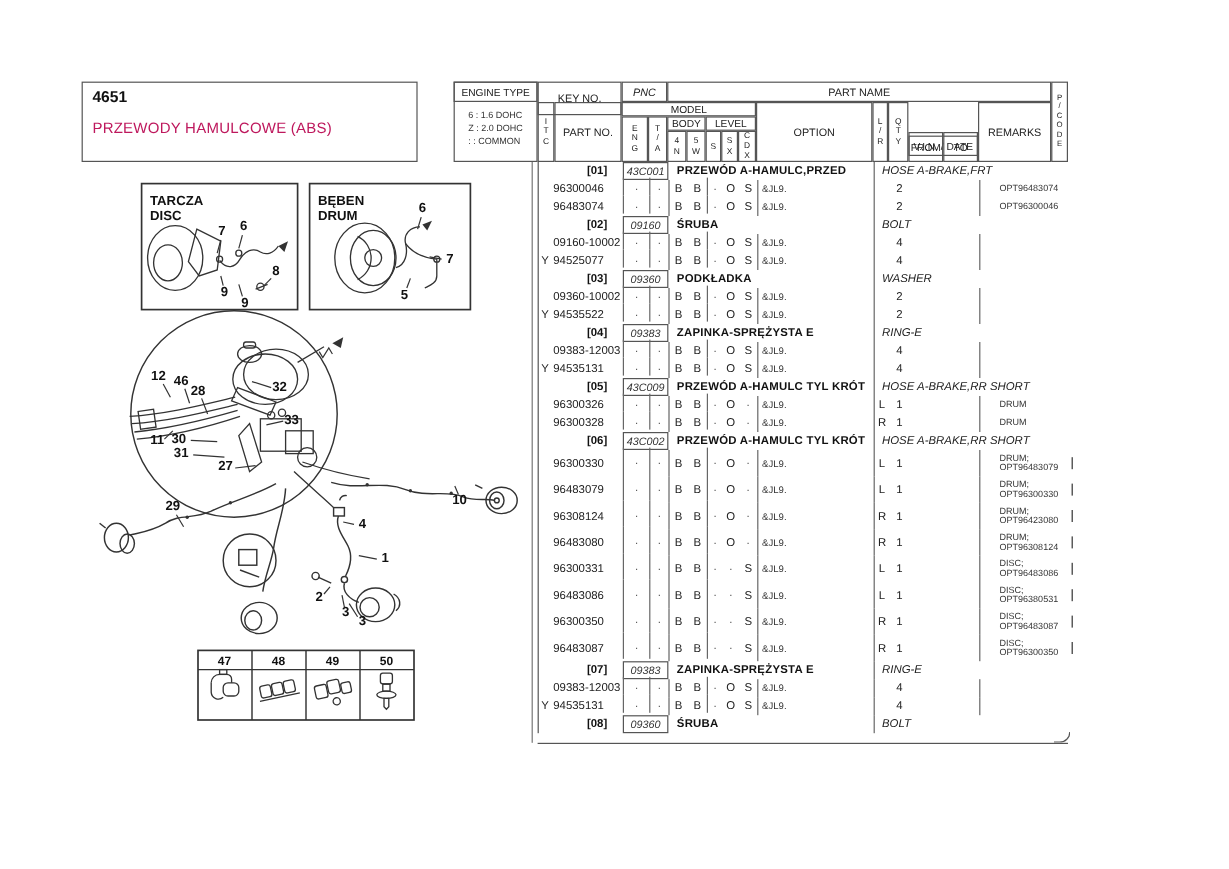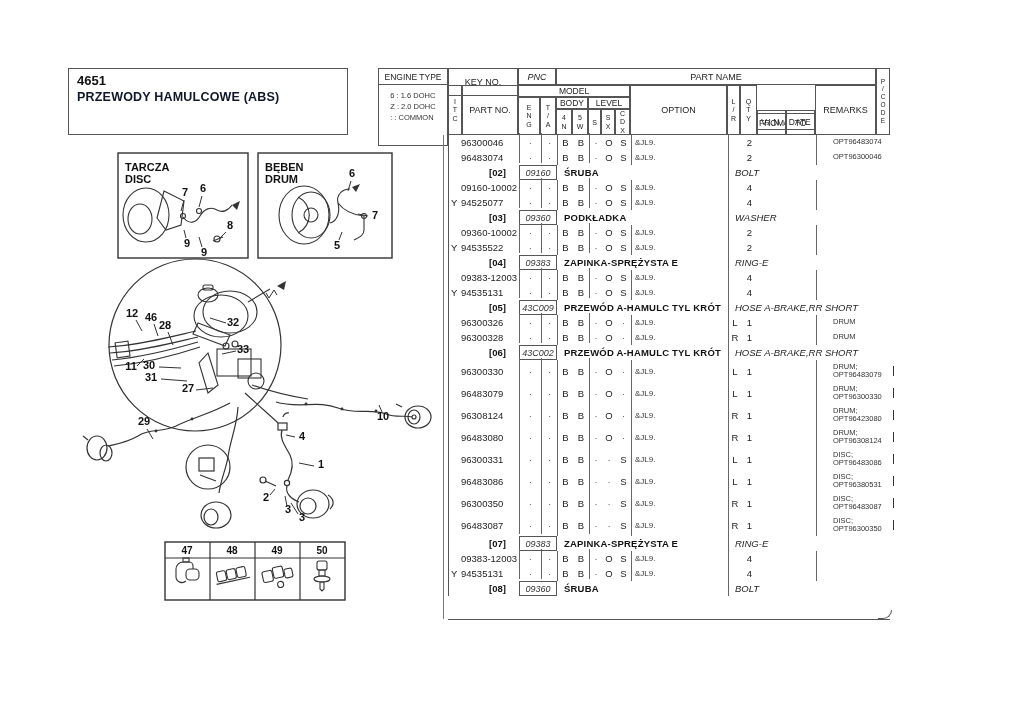--- a/index.html
+++ b/index.html
@@ -5,21 +5,21 @@
   html,body{margin:0;padding:0;width:1024px;height:724px;overflow:hidden;background:#fff;}
   body{font-family:"Liberation Sans","DejaVu Sans",sans-serif;color:#222;position:relative;}
   .abs{position:absolute;box-sizing:border-box;}
   .bx{border:1px solid #555;}
   .hc{display:flex;align-items:center;justify-content:center;font-size:9px;color:#222;text-align:center;}
   .vstack{display:flex;flex-direction:column;align-items:center;justify-content:center;line-height:1.05;font-size:7px;gap:1px;color:#222;}
   .ital{font-style:italic;}
   .small-hc{font-size:8.5px;}
   
   .code-no{font-size:13px;font-weight:bold;color:#111;}
-  .title-pl{font-size:12.5px;font-weight:bold;color:#0f172a;margin-top:2px;letter-spacing:.2px;}
+  .title-pl{font-size:12.5px;font-weight:normal;color:#be185d;margin-top:12px;letter-spacing:.2px;}
   .title-en{font-size:9.5px;color:#444;margin-top:3px;}
   .eng-lines{font-size:7.5px;color:#333;line-height:1.45;display:inline-block;text-align:left;}
   
   #tbody{left:448px;top:135px;width:442px;border-left:1px solid #555;}
   .trow{position:relative;display:flex;width:442px;}
   .trow.h1{height:15px;}
   .trow.h2{height:22px;}
   .cell{height:100%;display:flex;align-items:center;font-size:9.5px;color:#222;box-sizing:border-box;overflow:visible;white-space:nowrap;}
   .c-itc{width:12px;padding-left:2px;}
   .c-partno{width:58px;}
@@ -50,21 +50,21 @@
   .clipnum{font:bold 10px "Liberation Sans",sans-serif;fill:#111;text-anchor:middle;}
 </style>
 </head>
 <body>
 
 <div class="abs bx" style="left:68px;top:68px;width:280px;height:67px;padding:4px 0 0 8px;">
   <div class="code-no">4651</div>
   <div class="title-pl">PRZEWODY HAMULCOWE (ABS)</div>
 </div>
 
-<div class="abs bx" style="left:378px;top:68px;width:70px;height:78px;text-align:center;">
+<div class="abs bx" style="left:378px;top:68px;width:70px;height:67px;text-align:center;">
   <div class="abs bx hc" style="left:-1px;top:-1px;width:70px;height:17px;font-size:8.5px;">ENGINE TYPE</div>
   <div class="abs" style="left:0;top:22px;width:68px;text-align:center;">
     <span class="eng-lines">
       <div>6 : 1.6 DOHC</div>
       <div>Z : 2.0 DOHC</div>
       <div>: : COMMON</div>
     </span>
   </div>
 </div>
 
@@ -126,20 +126,27 @@
   <span>Q</span>
     <span>T</span>
     <span>Y</span>
 </div>
 <div class="abs bx hc small-hc" style="left:757px;top:85px;width:58px;height:17px;margin-top:28px;">V.I.N. / DATE</div>
 <div class="abs bx hc small-hc" style="left:757px;top:110px;width:29px;height:25px;">FROM</div>
 <div class="abs bx hc small-hc" style="left:786px;top:110px;width:29px;height:25px;">TO</div>
 <div class="abs bx hc" style="left:815px;top:85px;width:61px;height:50px;">REMARKS</div>
 
 <div class="abs" id="tbody">
+    <div class="trow h1">
+      <div class="cell c-itc"></div>
+      <div class="cell c-key">[01]</div>
+      <div class="cell c-pncbox">43C001</div>
+      <div class="cell c-namepl">PRZEWÓD A-HAMULC,PRZED</div>
+      <div class="cell c-nameen">HOSE A-BRAKE,FRT</div>
+    </div>
     <div class="trow h1">
       <div class="cell c-itc"></div>
       <div class="cell c-partno">96300046</div>
       <div class="cell c-eng dot">.</div>
       <div class="cell c-ta dot">.</div>
       <div class="cell c-b4">B</div>
       <div class="cell c-b5">B</div>
       <div class="cell c-s dot">.</div>
       <div class="cell c-sx">O</div>
       <div class="cell c-cdx">S</div>

